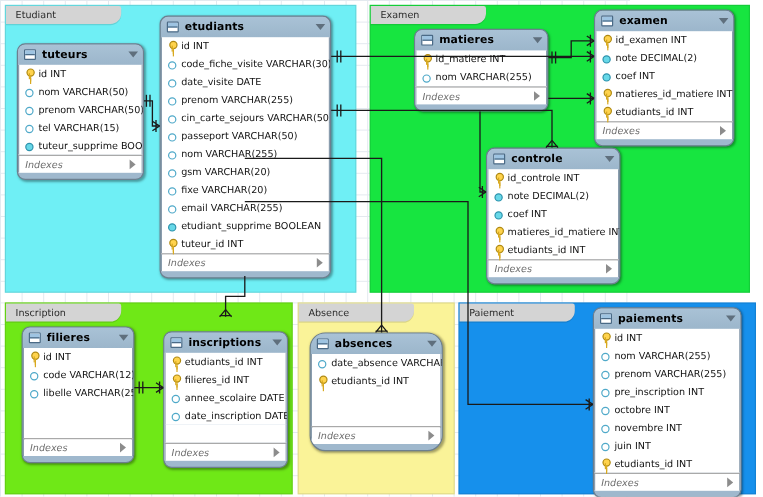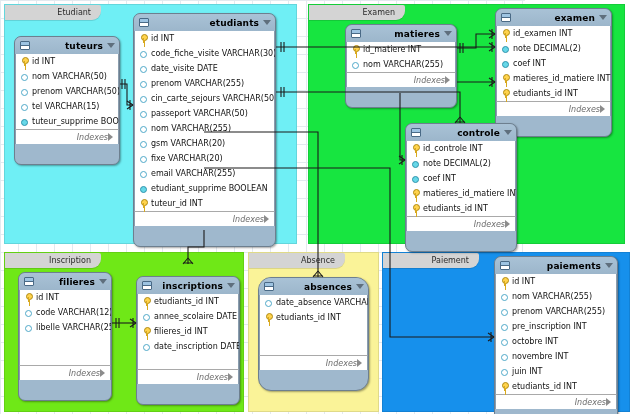--- a/index.html
+++ b/index.html
@@ -9,21 +9,20 @@
     font-family: "DejaVu Sans", sans-serif;
   }
   #canvas {
     position: relative;
     width: 525px; height: 414px;
     background-color: #ffffff;
     background-image:
       linear-gradient(to right, #e3e9ef 1px, transparent 1px),
       linear-gradient(to bottom, #e3e9ef 1px, transparent 1px);
     background-size: 18px 18px;
-    text-align: right;
   }
 
   
   .layer {
     position: absolute;
     border: 1px solid rgba(0,0,0,0.10);
   }
   .layer-tab {
     position: absolute;
     top: 0; left: 0;
@@ -38,21 +37,21 @@
     white-space: nowrap;
     min-width: 96px;
     box-shadow: 0 1px 0 rgba(0,0,0,0.12);
   }
 
   
   .tbl {
     position: absolute;
     border-radius: 7px;
     background: #9fb8cd;
-    padding: 0 0 20px 0;
+    padding: 0 0 5px 0;
     box-shadow: 1px 1px 2px rgba(0,0,0,0.35);
     border: 1px solid #6d7f8f;
     overflow: hidden;
   }
   .tbl-head {
     height: 17px;
     display: flex;
     align-items: center;
     background: linear-gradient(to bottom, #a9c2d6 0%, #9cb6cb 100%);
     padding: 0 4px 0 5px;
@@ -399,26 +398,26 @@
         <span class="tbl-icon"></span>
         <span class="tbl-name">inscriptions</span>
         <span class="caret"></span>
       </div>
       <div class="tbl-body">
         <div class="col">
           <span class="col-ico ico-pk"></span>
           <span>etudiants_id INT</span>
         </div>
         <div class="col">
+          <span class="col-ico ico-pk"></span>
+          <span>filieres_id INT</span>
+        </div>
+        <div class="col">
           <span class="col-ico ico-col"></span>
           <span>annee_scolaire DATE</span>
-        </div>
-        <div class="col">
-          <span class="col-ico ico-pk"></span>
-          <span>filieres_id INT</span>
         </div>
         <div class="col">
           <span class="col-ico ico-col"></span>
           <span>date_inscription DATE</span>
         </div>
       </div>
       <div class="spacer" style="height: 15px;"></div>
       <div class="tbl-foot">
         <span class="lbl">Indexes</span>
         <span class="arrow-r"></span>

